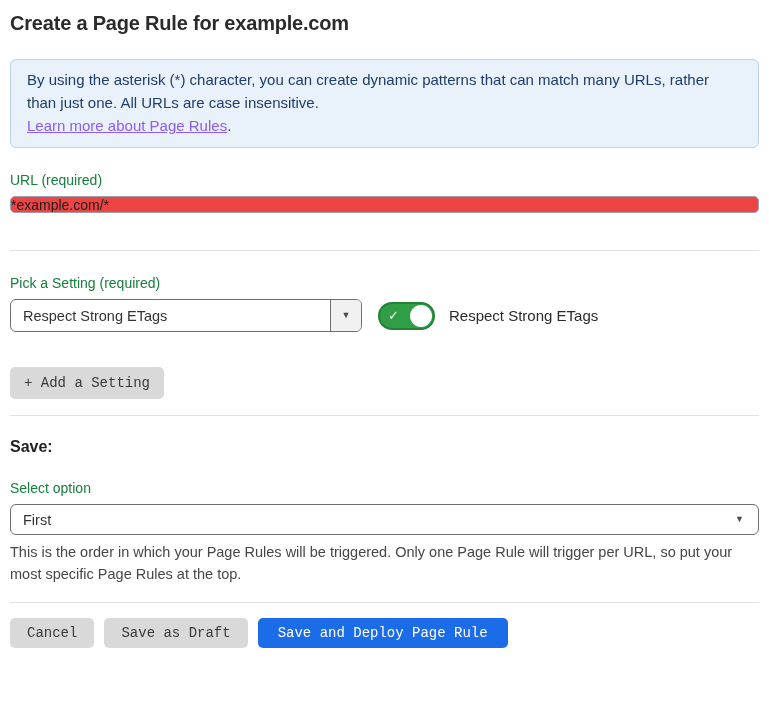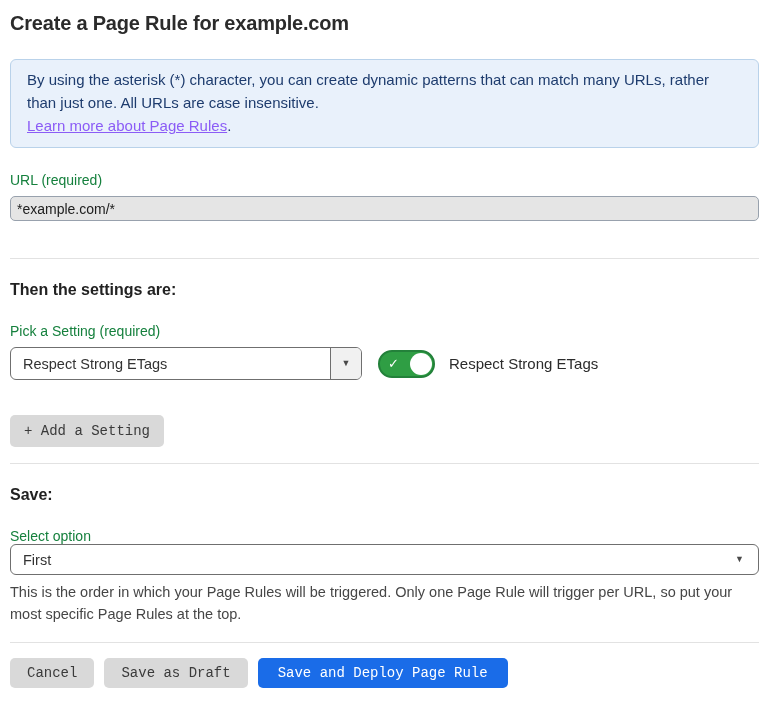--- a/index.html
+++ b/index.html
@@ -45,25 +45,25 @@
   .field-label {
     margin-top: 24px;
     font-size: 14px;
     color: #15803d;
   }
 
   .url-input {
     display: block;
     margin-top: 8px;
     width: 100%;
-    height: 25px;
-    background: #e5e5e5;
+    height: 17px;
+    background: #ef4444;
     border: 1px solid #98a1ad;
     border-radius: 5px;
-    padding: 0 6px;
+    padding: 0 0;
     font-family: "Liberation Sans", sans-serif;
     font-size: 14px;
     color: #202020;
     outline: none;
   }
 
   .divider {
     border: none;
     border-top: 1px solid #e2e2e2;
     margin: 0;
@@ -167,21 +167,21 @@
     color: #3a3a3a;
   }
   .btn-blue {
     background: #1a6ce8;
     color: #ffffff;
     padding: 8px 20px;
   }
   .add-setting-btn { margin-top: 35px; padding: 9px 14px; }
 
   .order-select {
-    margin-top: 0;
+    margin-top: 8px;
     width: 100%;
     height: 31px;
     background: #ffffff;
     border: 1px solid #6f6f6f;
     border-radius: 6px;
     display: flex;
     align-items: center;
     justify-content: space-between;
     padding: 0 14px 0 12px;
     font-size: 14.5px;
@@ -216,21 +216,20 @@
     <p class="info-body"><span>By using the asterisk (*) character, you can create dynamic patterns that can match many URLs, rather than just one. All URLs are case insensitive.</span><br>
       <a class="info-link">Learn more about Page Rules</a><span class="info-link-suffix">.</span>
     </p>
   </div>
 
   <div class="field-label">URL (required)</div>
   <input class="url-input" type="text" value="*example.com/*" style="">
 
   <hr class="divider divider-1">
 
-  <h2 class="section-heading">Then the settings are:</h2>
 
   <div class="field-label">Pick a Setting (required)</div>
 
   <div class="setting-row">
     <div class="setting-select">
       <div class="setting-select-value">Respect Strong ETags</div>
       <div class="setting-select-arrowbox">
         <span class="arrow-down">▼</span>
       </div>
     </div>

